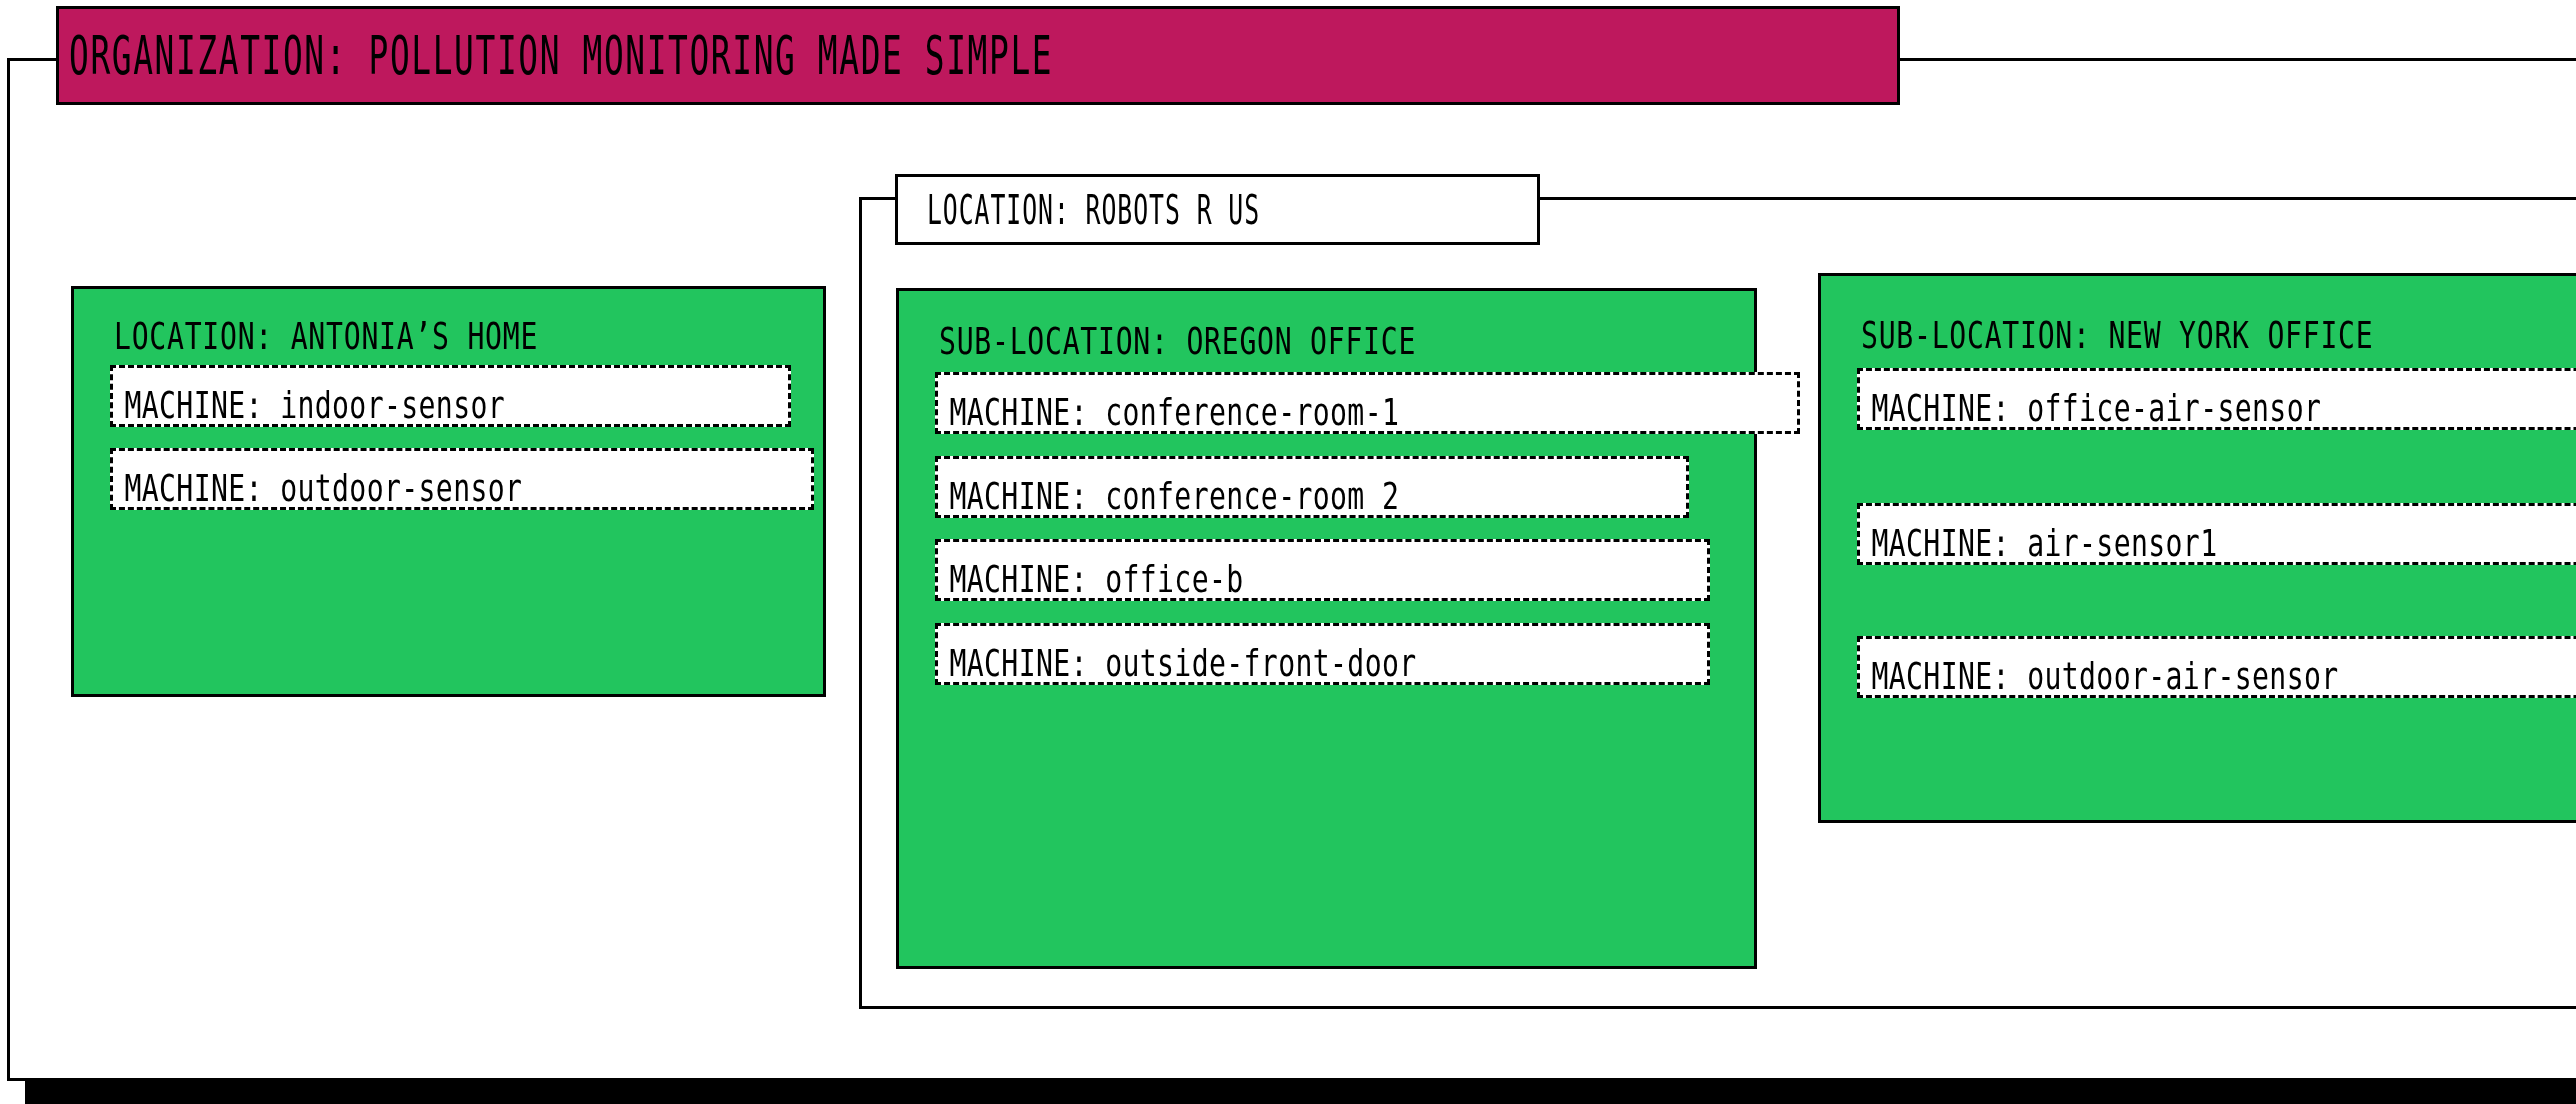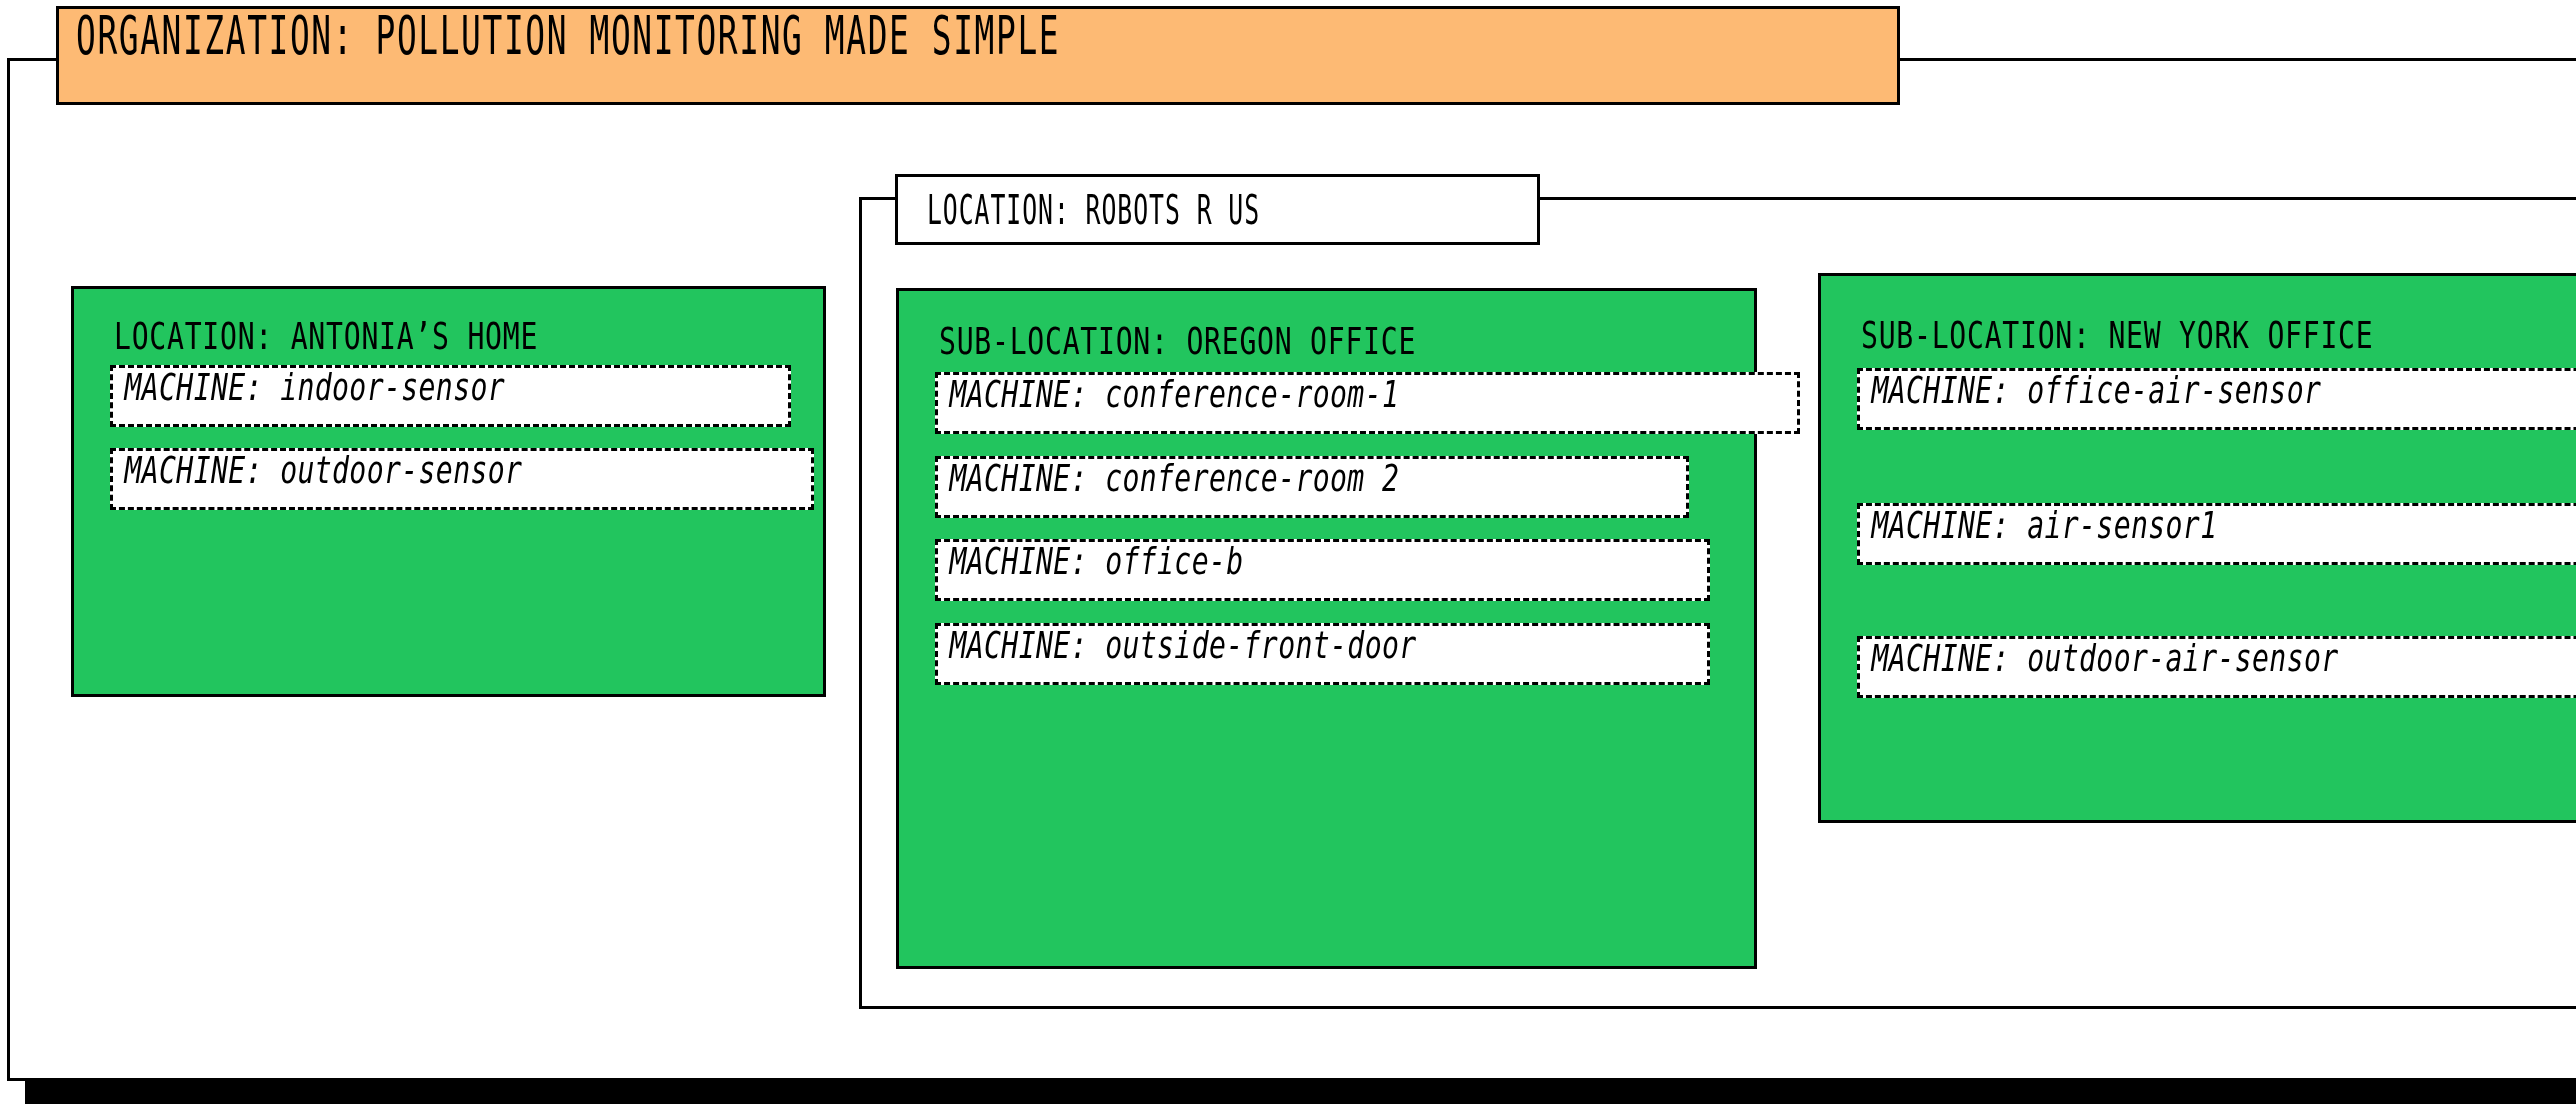--- a/index.html
+++ b/index.html
@@ -38,26 +38,26 @@
     background: #ffffff;
     border: 3.1px solid #000000;
     box-sizing: border-box;
   }
   .org-title {
     position: absolute;
     left: 56px;
     top: 6.2px;
     width: 1844px;
     height: 99px;
-    background: #fdba74;
+    background: #be185d;
     border: 3.1px solid #000000;
     box-sizing: border-box;
     display: flex;
-    align-items: flex-start;
-    padding-left: 17px;
+    align-items: center;
+    padding-left: 10px;
     box-sizing: border-box;
   }
   .org-title-text {
     font-family: "DejaVu Sans Mono", "Liberation Mono", monospace;
     font-size: 53px;
     line-height: 1;
     letter-spacing: 2.6px;
     transform: scaleX(0.62);
     transform-origin: left center;
     white-space: nowrap;
@@ -83,22 +83,21 @@
     position: absolute;
   }
 
   
   .machine-box {
     position: absolute;
     background: #ffffff;
     border: 3.1px dashed #000000;
     box-sizing: border-box;
     display: flex;
-    align-items: flex-start;
-    font-style: italic;
+    align-items: flex-end;
   }
   .machine-text {
     font-family: "DejaVu Sans Mono", "Liberation Mono", monospace;
     font-size: 38px;
     line-height: 1;
     letter-spacing: 0.5px;
     transform: scaleX(0.74);
     transform-origin: left center;
     white-space: nowrap;
     color: #000000;

